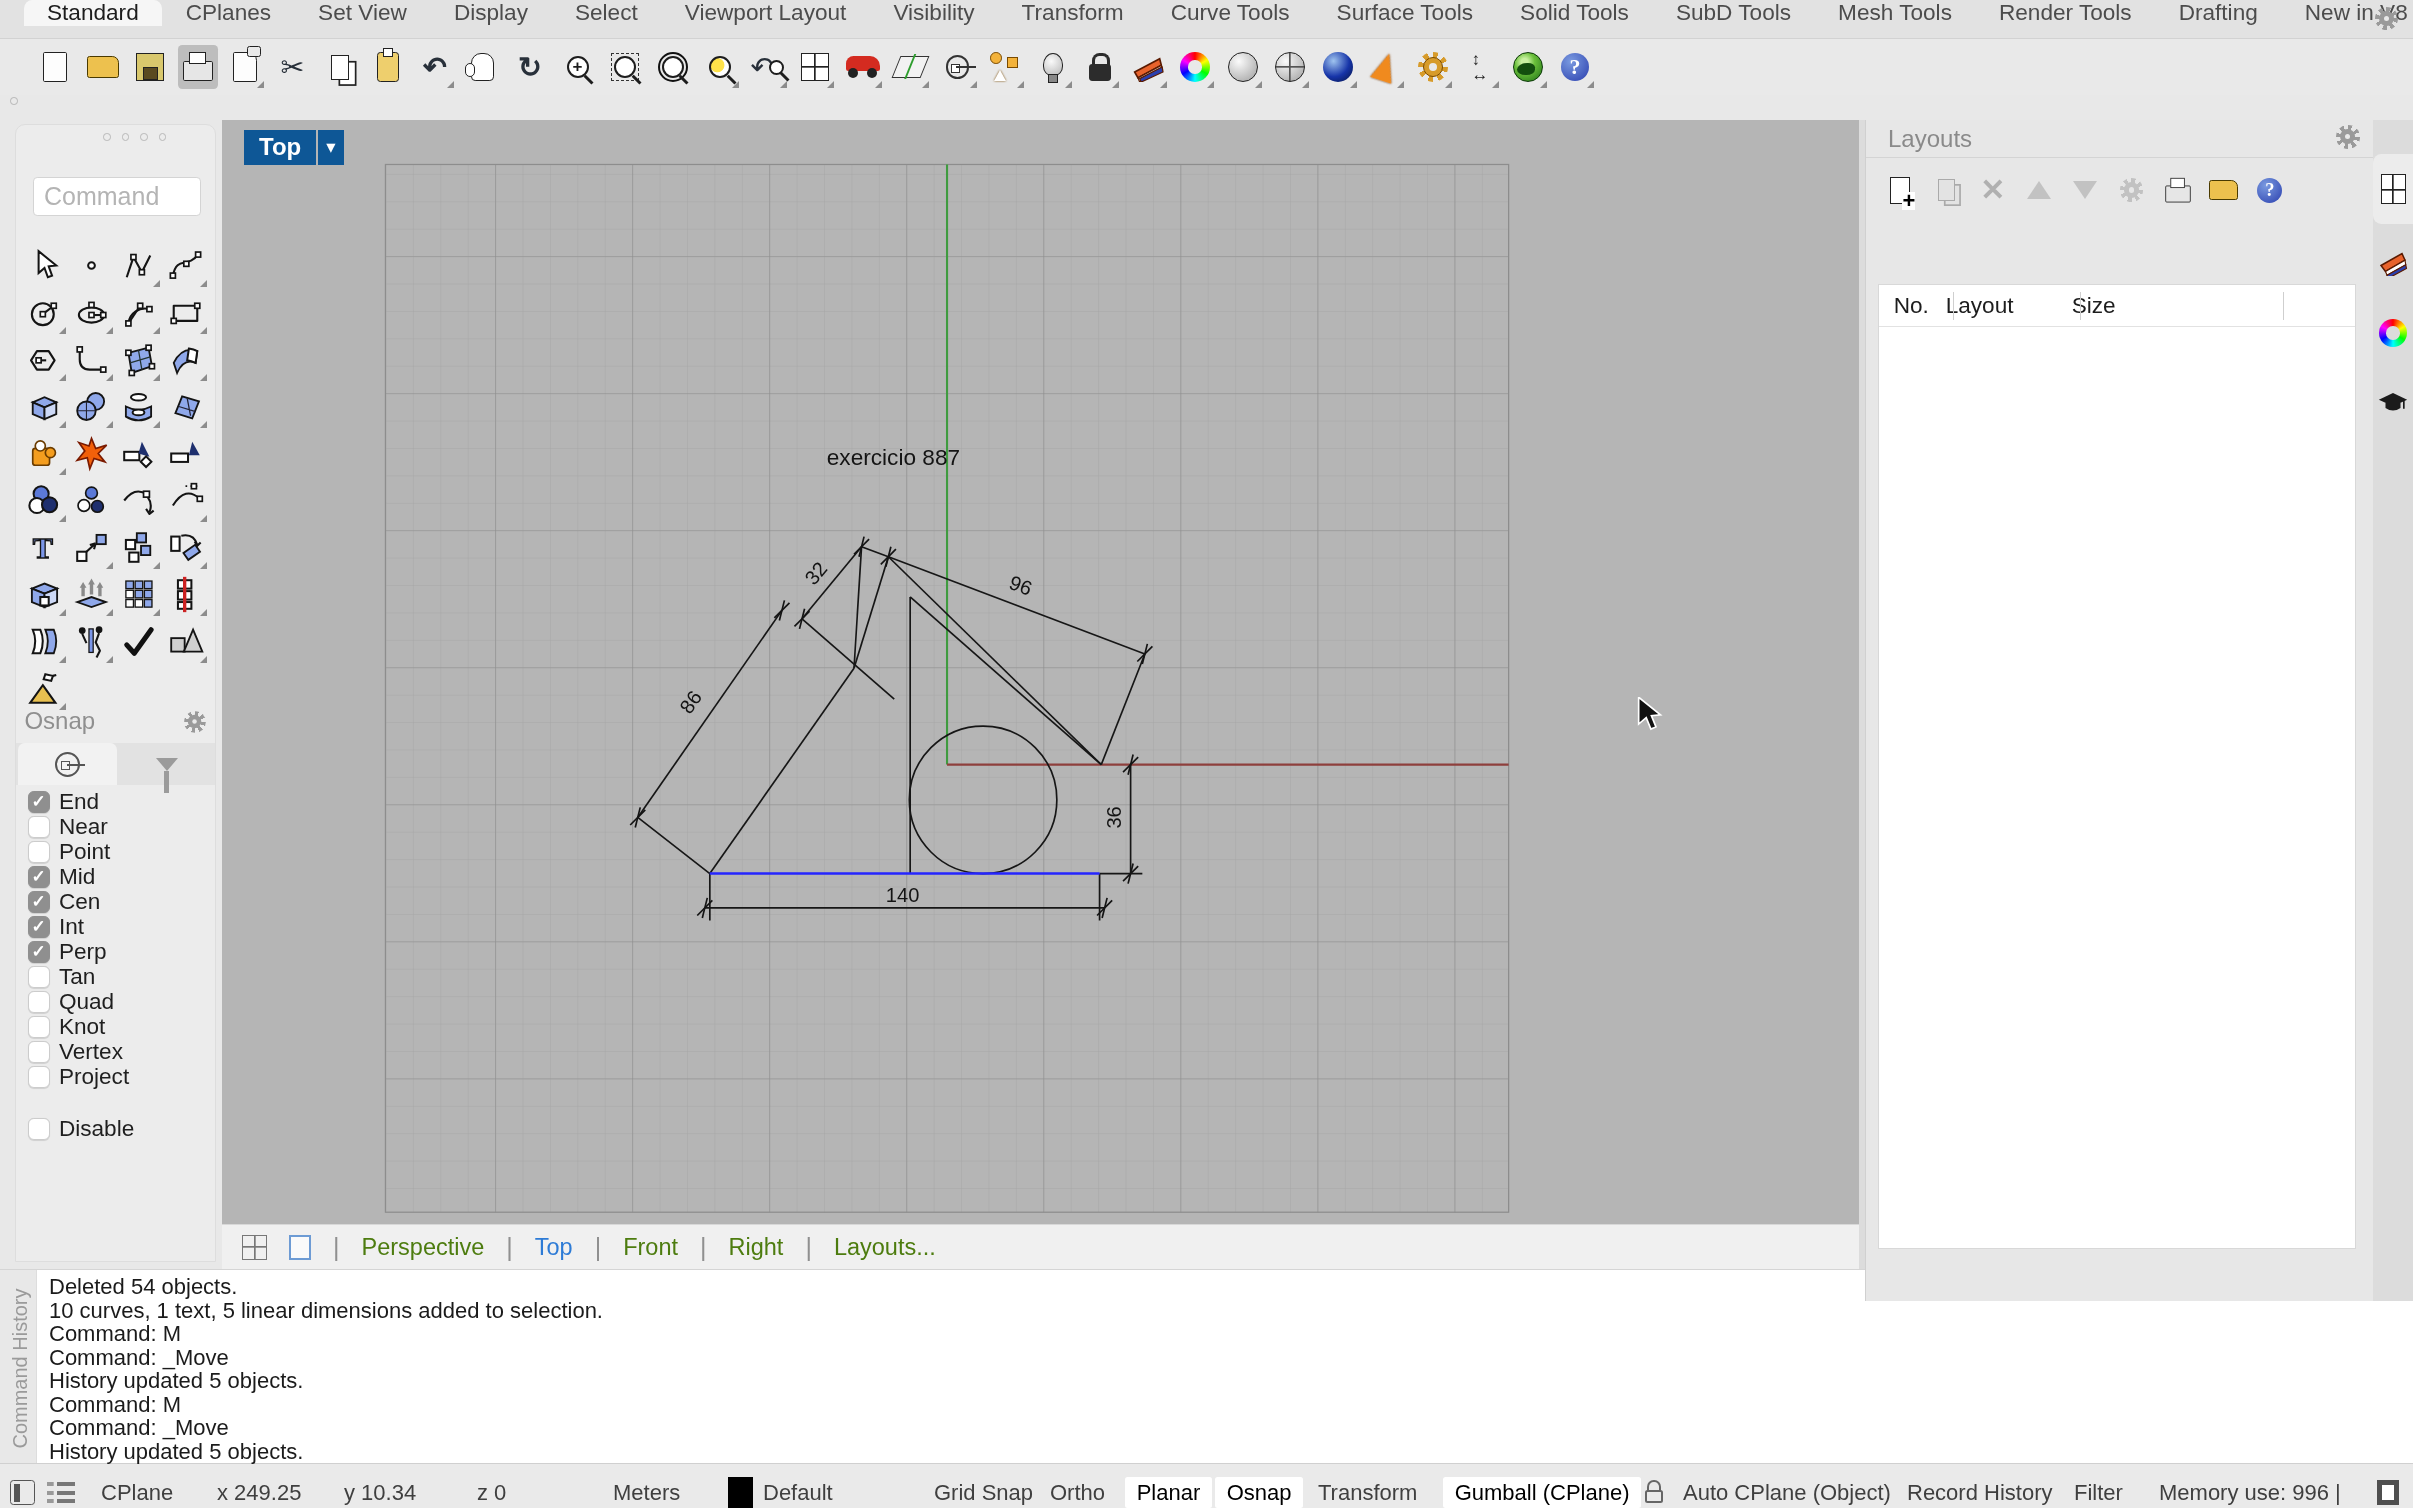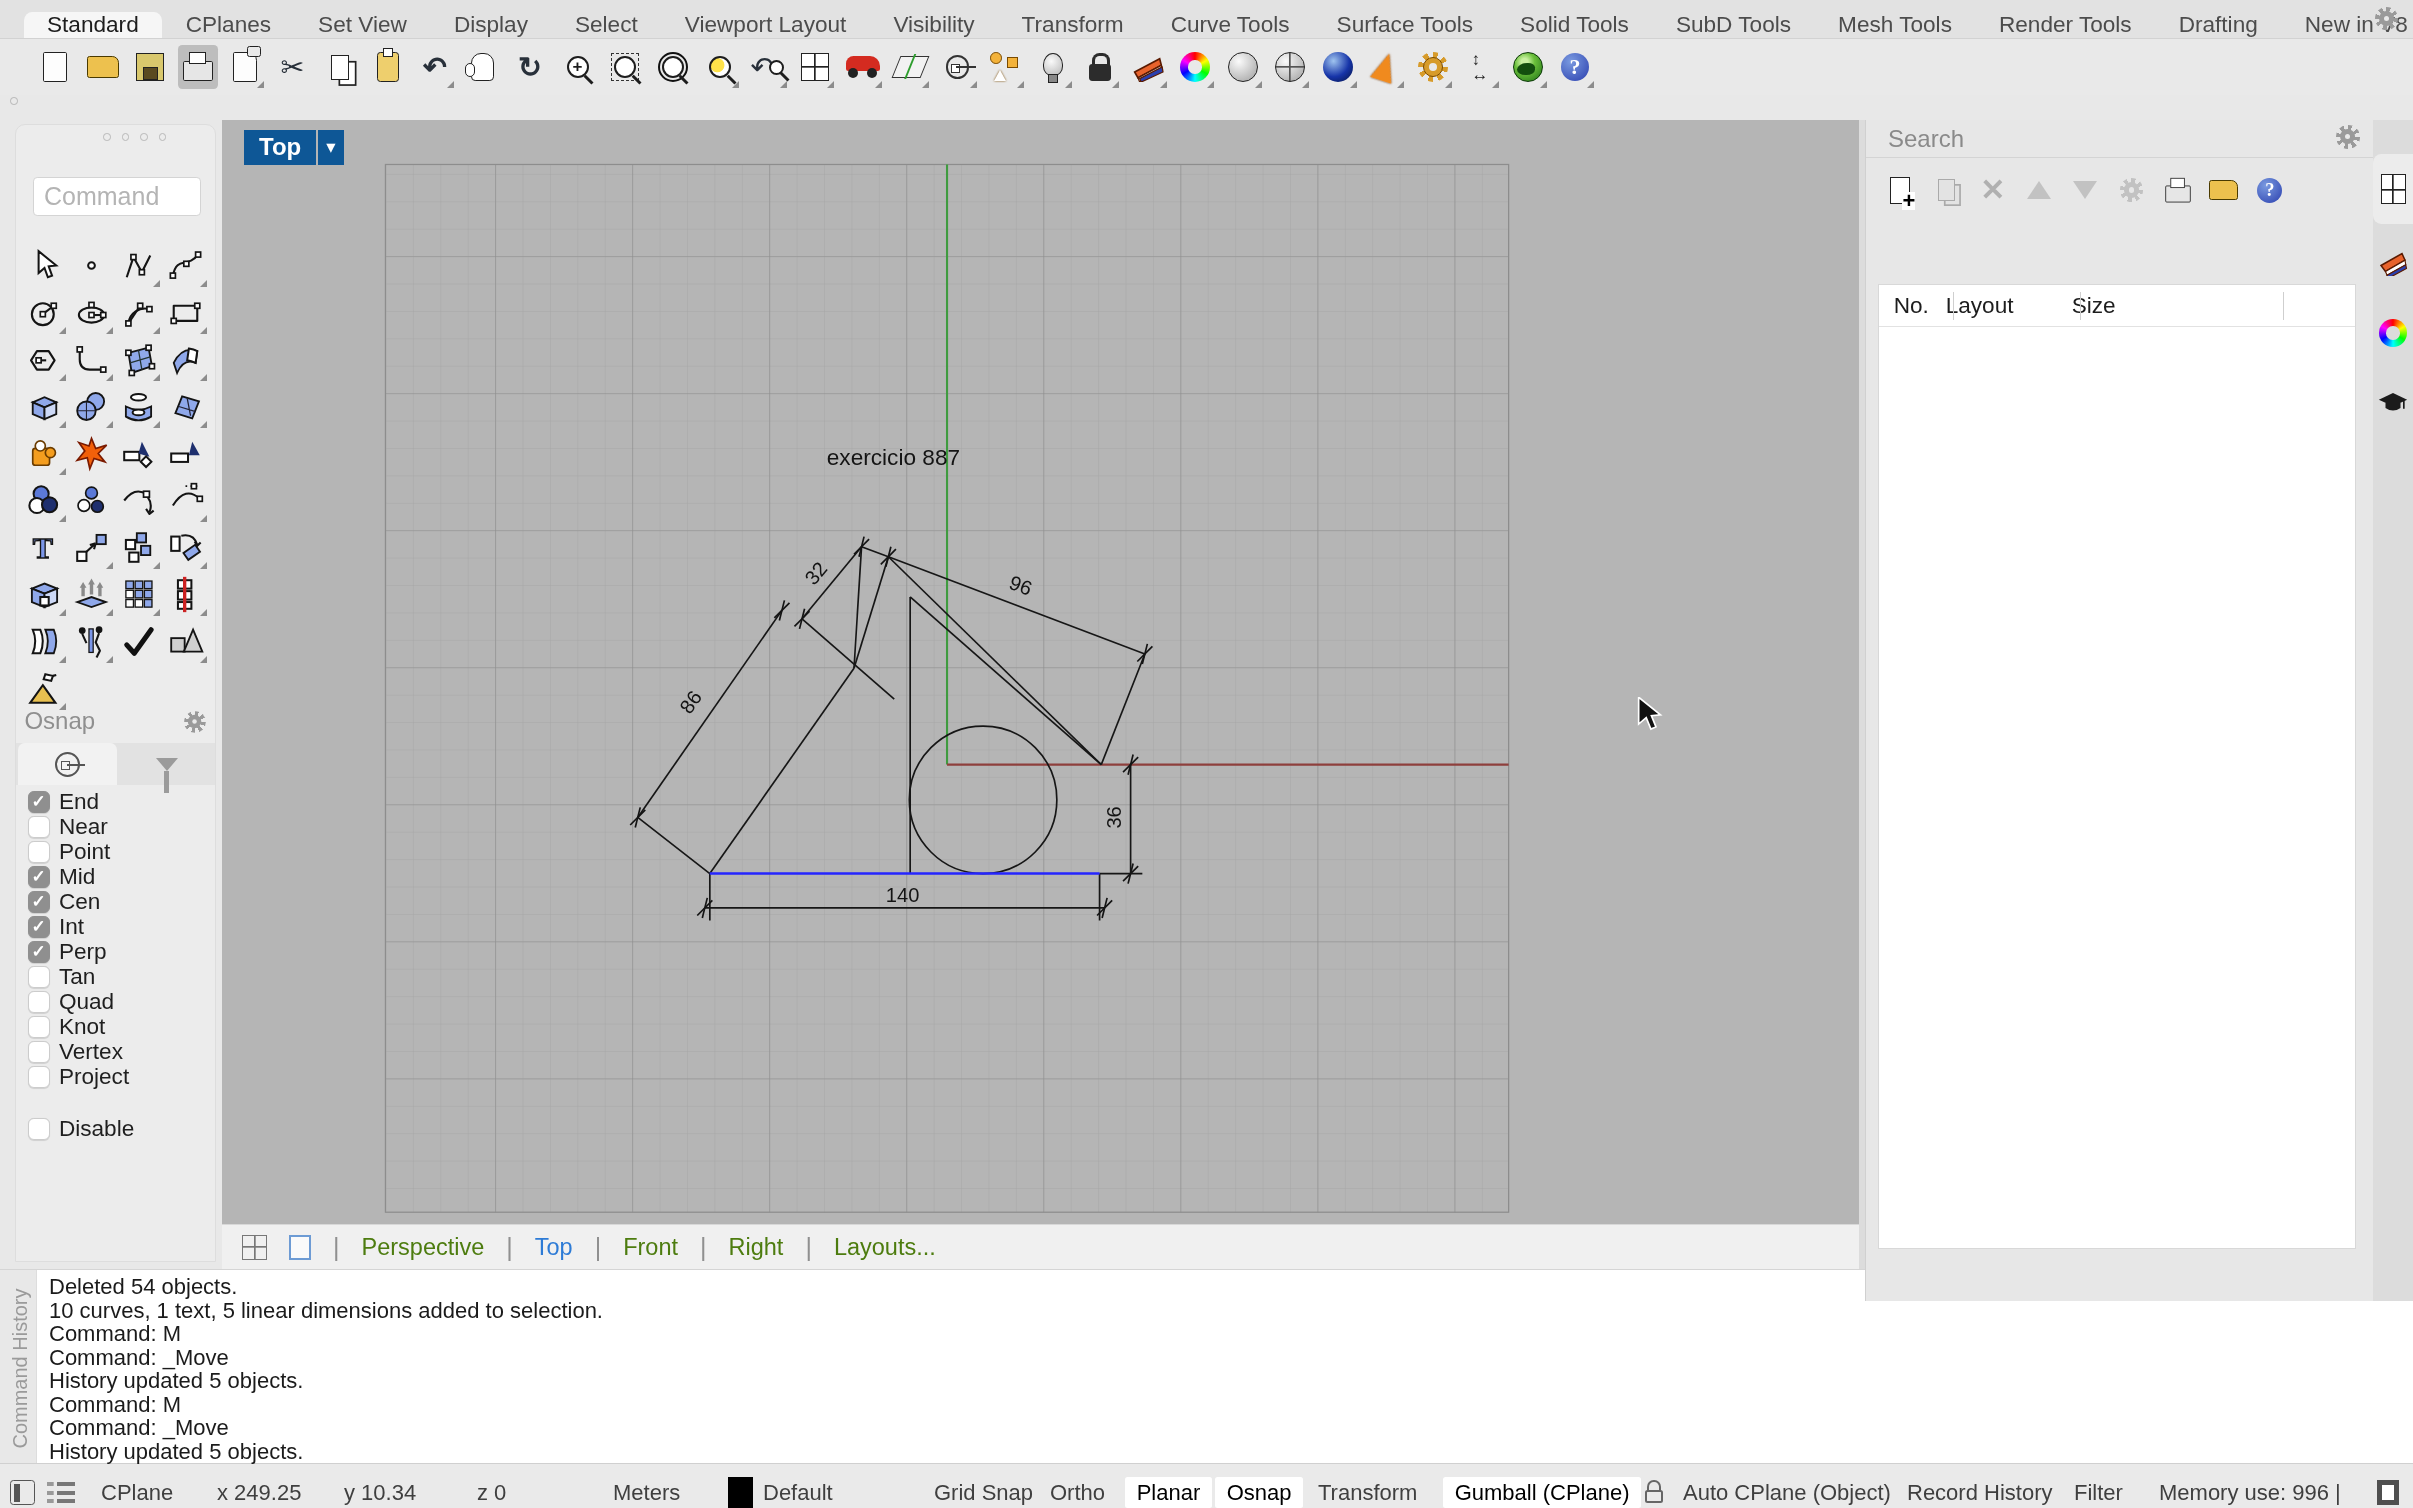--- a/index.html
+++ b/index.html
@@ -1,21 +1,21 @@
 <!DOCTYPE html>
 <html style="font-size:13.4px"><head>
 <meta charset="utf-8">
 <style>
   *{box-sizing:border-box;margin:0;padding:0}
   html,body{width:2413px;height:1508px;overflow:hidden;background:#e8e8e8;
     font-family:"Liberation Sans",sans-serif;-webkit-font-smoothing:antialiased}
 
   
   #menubar{position:absolute;left:0;top:0;width:2413px;height:39px;background:#e2e2e2;
-    border-bottom:0.8px solid #d2d2d2;display:flex;align-items:flex-end;padding-left:23.5px}
+    border-bottom:0.8px solid #d2d2d2;display:flex;align-items:flex-start;padding-left:23.5px}
   .mi{display:flex;align-items:center;padding:0 23.5px;font-size:22.6px;color:#4c4c4c;
     border-radius:8.4px 8.4px 0 0;cursor:default;white-space:nowrap}
   .mi.sel{background:#f6f6f6;color:#1d1d1d}
   #menu-gear{position:absolute;right:15px;top:6.7px}
 
   .gear{width:23.5px;height:23.5px;border-radius:50%;
     background:repeating-conic-gradient(#9a9a9a 0 22deg,transparent 22deg 45deg);position:relative}
   .gear::after{content:"";position:absolute;inset:4.2px;border-radius:50%;background:#9a9a9a}
   .gear::before{content:"";position:absolute;inset:9.2px;border-radius:50%;background:#e9e9e9;z-index:1}
 
@@ -811,21 +811,21 @@
       </span>
       <span class="vt-wrap">
         <span class="vsep">|</span>
       <span class="vt">Layouts...</span>
       </span>
     </span>
 </div>
 
 <div id="rdivider"></div>
 <div id="rpanel">
-  <div id="rp-title">Search</div>
+  <div id="rp-title">Layouts</div>
   <div id="rp-gear" class="gear"></div>
   <div id="rp-hr"></div>
   <div id="rp-tools">
     <span class="rpi">
         <span class="rp-doc"></span>
       </span>
     <span class="rpi">
         <span class="rp-copy"></span>
       </span>
     <span class="rpi">

